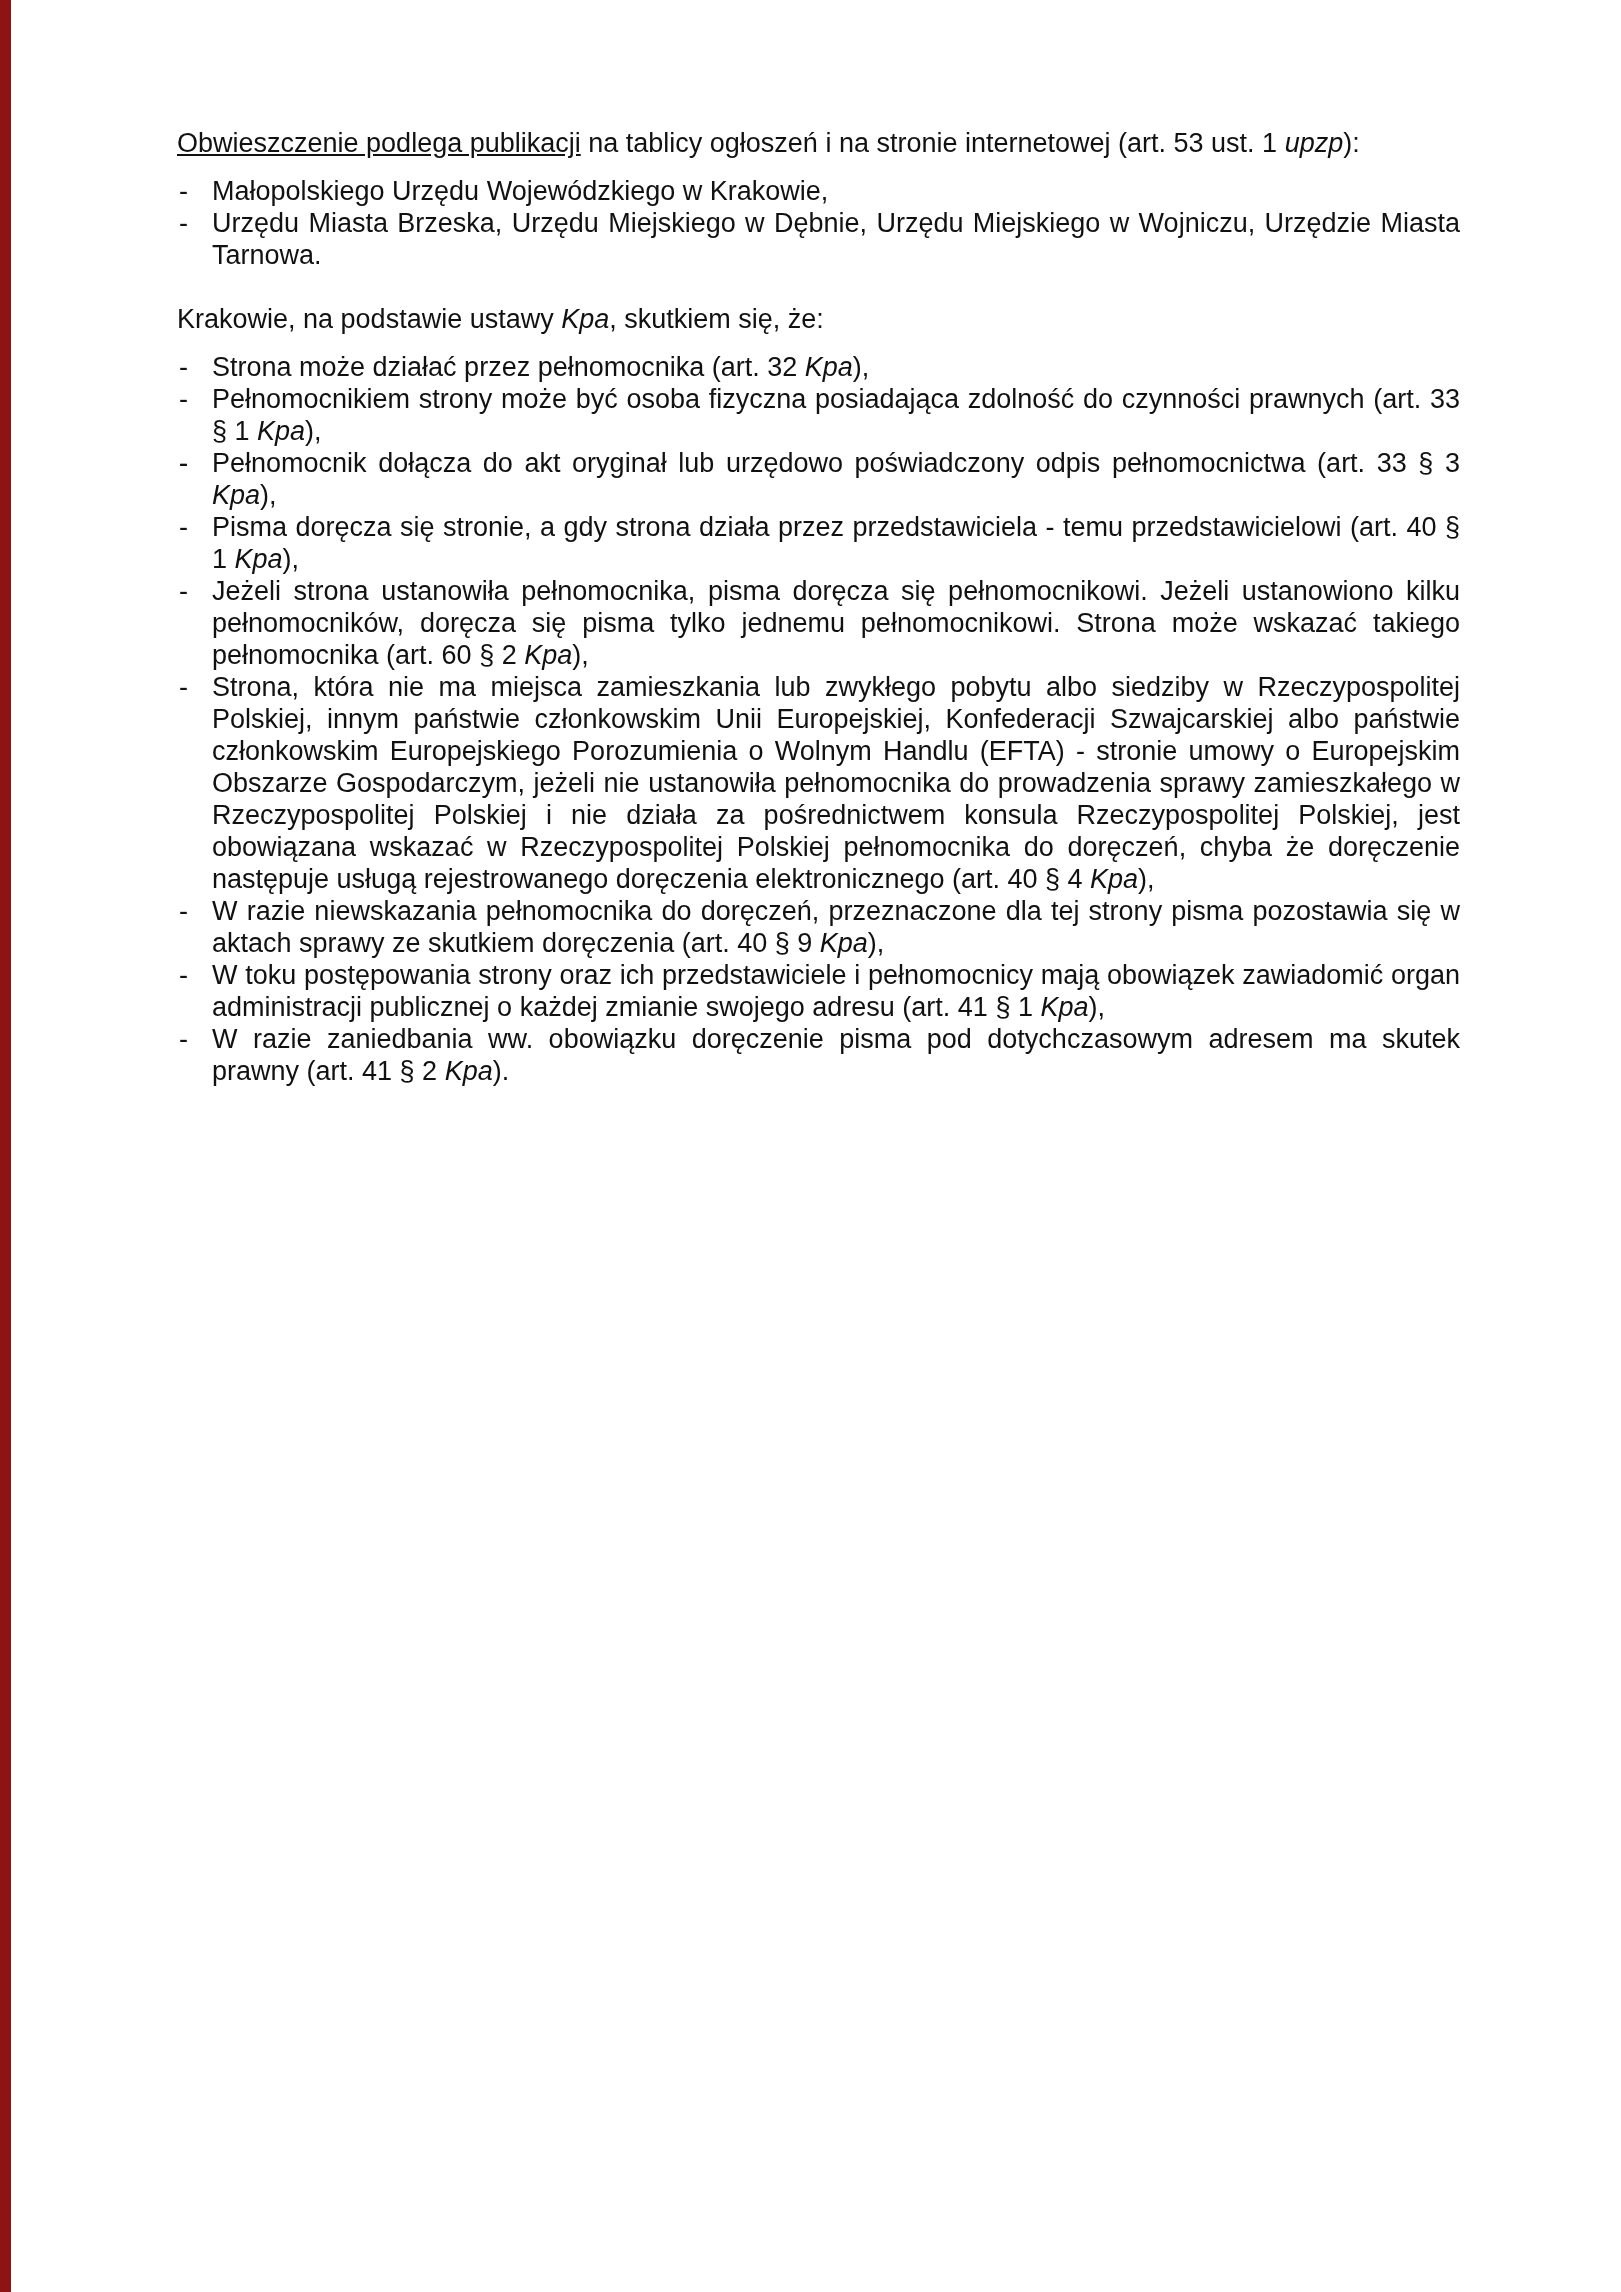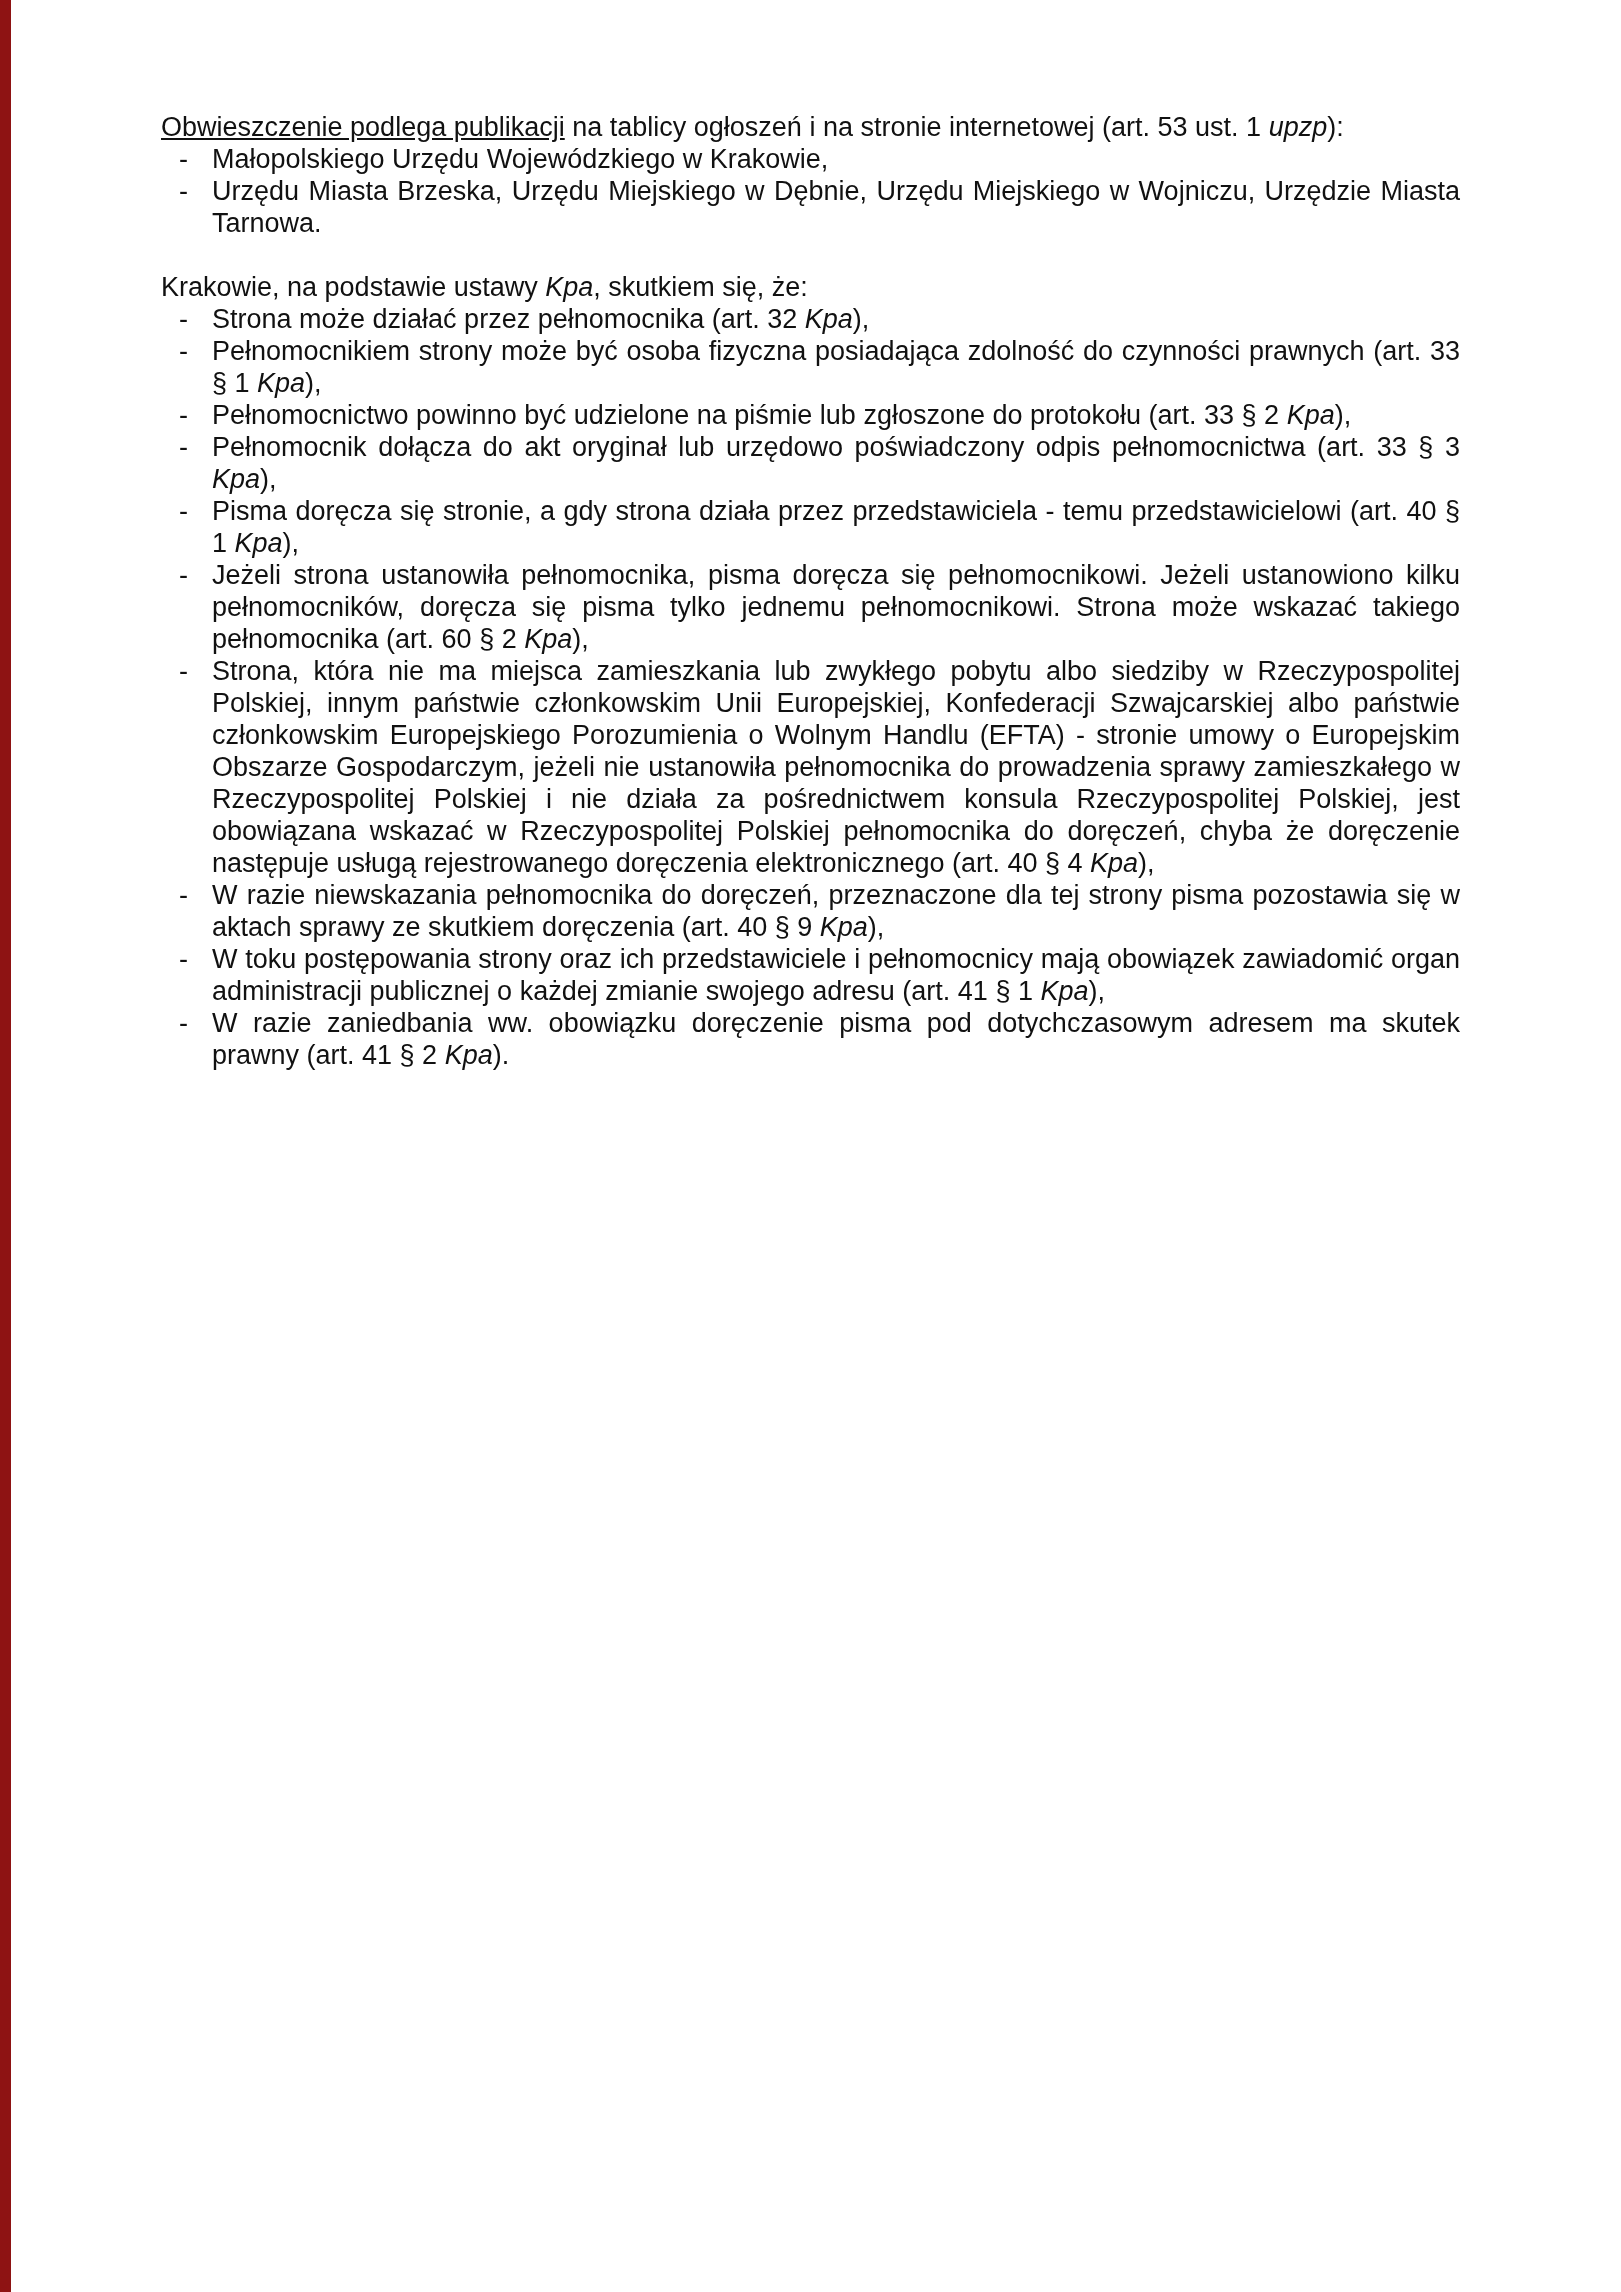--- a/index.html
+++ b/index.html
@@ -19,21 +19,21 @@
     left: 0; top: 0;
     width: 10.7px; height: 100%;
   }
   .content {
     position: absolute;
     left: 161px;
     top: 111px;
     width: 1299px;
     text-align: justify;
   }
-  .para { margin: 0; }
+  .para { margin: 16px; }
   .gap-before { margin-top: 32px; }
   .dash-list { margin: 0; padding: 0; }
   .dash-item {
     position: relative;
     padding-left: 51px;
     margin: 0;
   }
   .dash-bullet {
     position: absolute;
     left: 18px;
@@ -69,21 +69,20 @@
         <div class="dash-item">
         <span class="dash-bullet">-</span>
         <span><span class="">Strona może działać przez pełnomocnika (art. 32 </span><span class="seg-italic ">Kpa</span><span class="">),</span></span>
       </div>
         <div class="dash-item">
         <span class="dash-bullet">-</span>
         <span><span class="">Pełnomocnikiem strony może być osoba fizyczna posiadająca zdolność do czynności prawnych (art. 33 § 1 </span><span class="seg-italic ">Kpa</span><span class="">),</span></span>
       </div>
         <div class="dash-item">
         <span class="dash-bullet">-</span>
-        <span><span class="">Pełnomocnictwo powinno być udzielone na piśmie lub zgłoszone do protokołu (art. 33 § 2 </span><span class="seg-italic ">Kpa</span><span class="">),</span></span>
       </div>
         <div class="dash-item">
         <span class="dash-bullet">-</span>
         <span><span class="">Pełnomocnik dołącza do akt oryginał lub urzędowo poświadczony odpis pełnomocnictwa (art. 33 § 3 </span><span class="seg-italic ">Kpa</span><span class="">),</span></span>
       </div>
         <div class="dash-item">
         <span class="dash-bullet">-</span>
         <span><span class="">Pisma doręcza się stronie, a gdy strona działa przez przedstawiciela - temu przedstawicielowi (art. 40 § 1 </span><span class="seg-italic ">Kpa</span><span class="">),</span></span>
       </div>
         <div class="dash-item">

